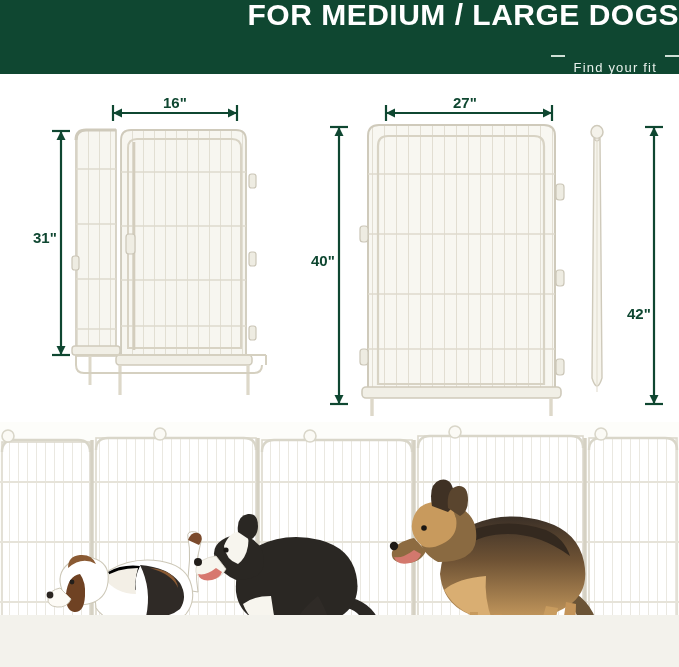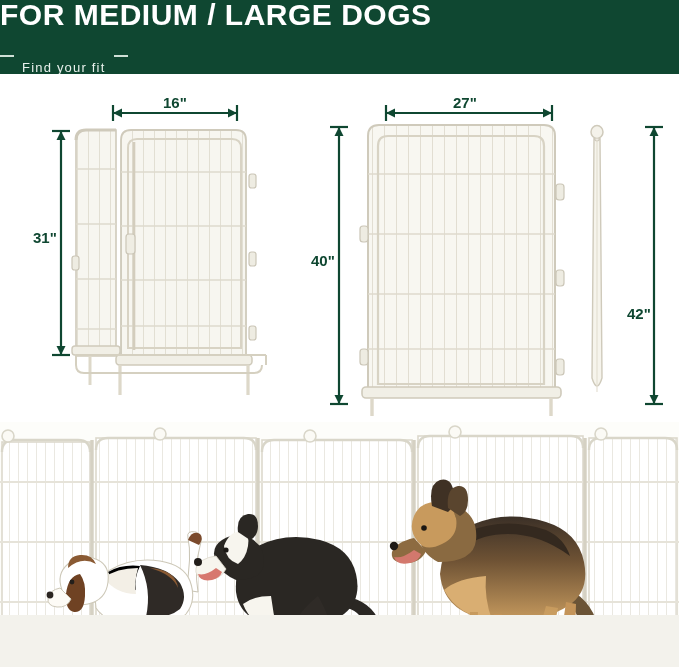--- a/index.html
+++ b/index.html
@@ -17,21 +17,21 @@
 
   
   .banner {
     position: absolute;
     left: 0; top: 0;
     width: 679px;
     height: 74px;
     background: #0f4731;
     display: flex;
     flex-direction: column;
-    align-items: flex-start;
+    align-items: flex-end;
     justify-content: center;
   }
   .banner-title {
     color: #ffffff;
     font-size: 30px;
     font-weight: bold;
     letter-spacing: 0.5px;
     line-height: 1.05;
     text-align: center;
   }

